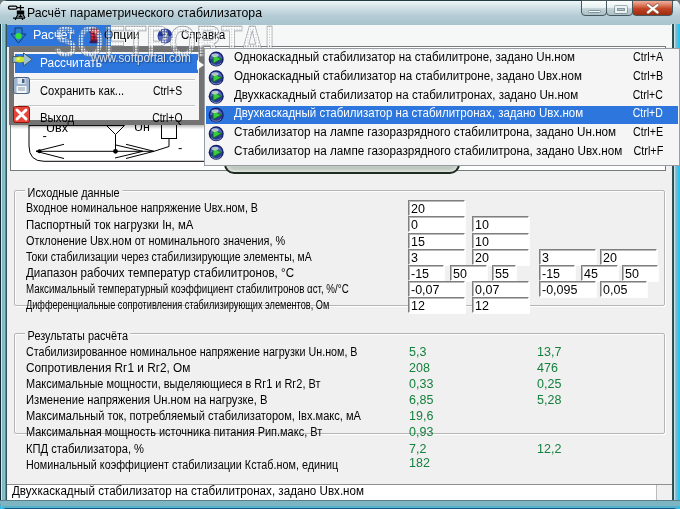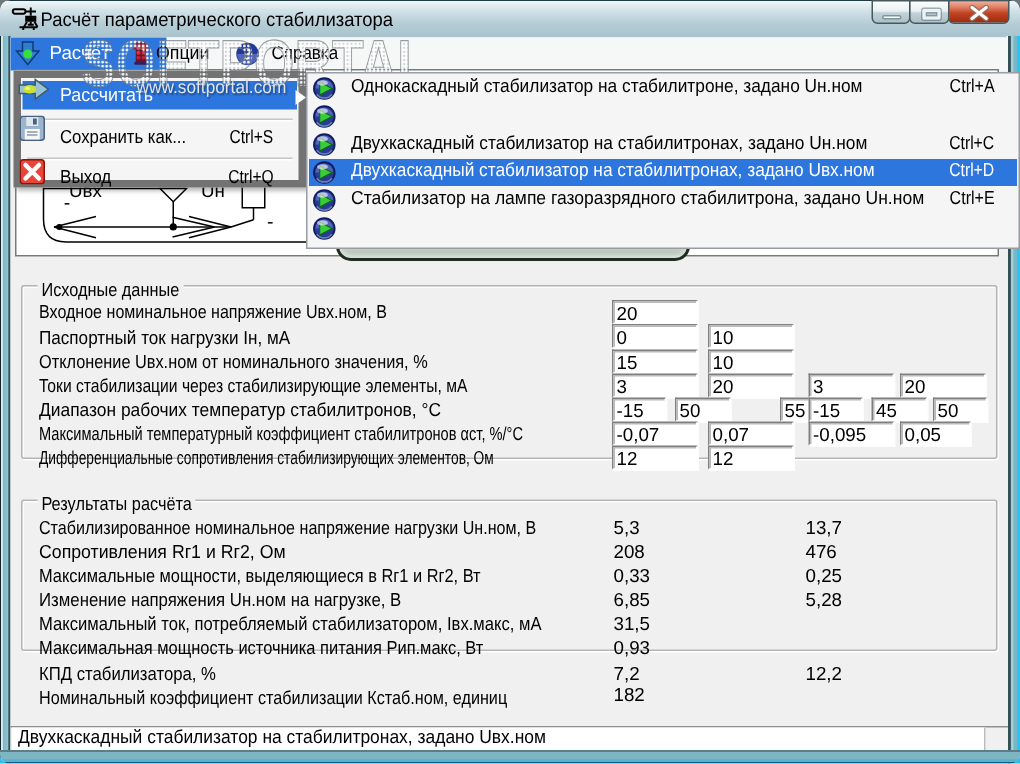--- a/index.html
+++ b/index.html
@@ -30,21 +30,21 @@
 #panel{position:absolute;left:10px;top:46px;width:656px;height:125px;background:#fff;border:1px solid #747c7e;box-sizing:border-box;}
 
 #sliver{position:absolute;left:224px;top:152px;width:236px;height:22px;border:2px solid #1d2b20;border-radius:10px;background:linear-gradient(180deg,#e9efe9 0,#ccd5cc 55%,#aab6aa 100%);box-sizing:border-box;box-shadow:inset 0 -2px 3px rgba(255,255,255,.65), inset 0 2px 3px rgba(40,55,45,.3);}
 
 .group{position:absolute;left:14px;width:651px;border:1px solid #b5b5b5;border-radius:2px;box-shadow:1px 1px 0 #fff, inset 1px 1px 0 #fdfdfd;box-sizing:border-box;}
 #g1{top:190px;height:116px;}
 #g2{top:333px;height:101px;}
 .legend{position:absolute;top:-5.5px;left:10px;background:#f0f0f0;padding:0 3px;font-size:12.5px;color:#000;white-space:pre;transform-origin:0 50%;}
 .lbl{position:absolute;left:11px;font-size:12.5px;color:#000;white-space:pre;transform-origin:0 50%;}
 .field{position:absolute;background:#fff;border:1px solid;border-color:#7f7f7f #fff #fff #7f7f7f;box-shadow:inset 1px 1px 0 #b9b9b9, 1px 1px 0 #fdfdfd;box-sizing:border-box;height:16px;font-size:12.5px;padding:1px 0 0 2px;white-space:pre;}
-.val{position:absolute;font-size:12.5px;color:#000000;transform-origin:0 50%;}
+.val{position:absolute;font-size:12.5px;color:#15803d;transform-origin:0 50%;}
 
 #statusline{position:absolute;left:7px;right:8px;top:484px;height:1px;background:#8f8f8f;}
 #statusbar{position:absolute;left:7.5px;top:485px;width:648px;height:15px;background:#fff;border-right:1px solid #bbb;}
 #statusbar span{position:absolute;left:4px;top:-1.2px;font-size:12.5px;color:#000;white-space:pre;transform-origin:0 50%;}
 
 #dropdown{position:absolute;left:9px;top:47px;width:195px;height:78px;background:#f5f5f5;border:5px solid #737373;box-shadow:2px 2px 3px rgba(0,0,0,.28);box-sizing:border-box;}
 #dd-hi{position:absolute;left:1px;top:2.2px;right:1px;height:18.5px;;background:#2c76dd;}
 .dd-txt{position:absolute;font-size:12.5px;white-space:pre;transform-origin:0 50%;}
 .dd-sc{position:absolute;font-size:12.5px;color:#000;transform-origin:100% 50%;}
 .sep{position:absolute;left:4px;right:4px;height:1px;background:#c6c6c6;box-shadow:0 1px 0 #fff;}
@@ -137,21 +137,21 @@
   <div class="field" style="left:408px;top:216.4px;width:57px">0</div>
   <div class="field" style="left:472px;top:216.4px;width:57px">10</div>
   <div class="field" style="left:408px;top:232.5px;width:57px">15</div>
   <div class="field" style="left:472px;top:232.5px;width:57px">10</div>
   <div class="field" style="left:408px;top:248.5px;width:57px">3</div>
   <div class="field" style="left:472px;top:248.5px;width:57px">20</div>
   <div class="field" style="left:539px;top:248.5px;width:57px">3</div>
   <div class="field" style="left:600px;top:248.5px;width:57px">20</div>
   <div class="field" style="left:408px;top:264.6px;width:36px">-15</div>
   <div class="field" style="left:450px;top:264.6px;width:37px">50</div>
-  <div class="field" style="left:520px;top:264.6px;width:24px">55</div>
+  <div class="field" style="left:492px;top:264.6px;width:24px">55</div>
   <div class="field" style="left:539px;top:264.6px;width:36px">-15</div>
   <div class="field" style="left:581px;top:264.6px;width:37px">45</div>
   <div class="field" style="left:622px;top:264.6px;width:36px">50</div>
   <div class="field" style="left:408px;top:280.6px;width:57px">-0,07</div>
   <div class="field" style="left:472px;top:280.6px;width:57px">0,07</div>
   <div class="field" style="left:539px;top:280.6px;width:57px">-0,095</div>
   <div class="field" style="left:600px;top:280.6px;width:47px">0,05</div>
   <div class="field" style="left:408px;top:296.7px;width:57px">12</div>
   <div class="field" style="left:472px;top:296.7px;width:57px">12</div>
 
@@ -166,21 +166,21 @@
     <div class="lbl" style="top:107.5px;transform:scaleX(0.8917)">КПД стабилизатора, %</div>
     <div class="lbl" style="top:123.6px;transform:scaleX(0.8626)">Номинальный коэффициент стабилизации Кстаб.ном, единиц</div>
     <div class="val" style="left:394px;top:10.9px">5,3</div>
         <div class="val" style="left:522px;top:10.9px">13,7</div>
     <div class="val" style="left:394px;top:27px">208</div>
         <div class="val" style="left:522px;top:27px">476</div>
     <div class="val" style="left:394px;top:43.1px">0,33</div>
         <div class="val" style="left:522px;top:43.1px">0,25</div>
     <div class="val" style="left:394px;top:59.2px">6,85</div>
         <div class="val" style="left:522px;top:59.2px">5,28</div>
-    <div class="val" style="left:394px;top:75.3px">31,5</div>
+    <div class="val" style="left:394px;top:75.3px">19,6</div>
     <div class="val" style="left:394px;top:91.4px">0,93</div>
     <div class="val" style="left:394px;top:107.5px">7,2</div>
         <div class="val" style="left:522px;top:107.5px">12,2</div>
     <div class="val" style="left:394px;top:122px">182</div>
   </div>
 
   <div id="statusline"></div>
   <div id="statusbar">
         <span style="transform:scaleX(0.93)">Двухкаскадный стабилизатор на стабилитронах, задано Uвх.ном</span>
       </div>
@@ -241,31 +241,39 @@
       </pattern>
     </defs>
     <text x="54" y="57" font-size="44" font-weight="bold" font-family="Liberation Sans" textLength="232" lengthAdjust="spacingAndGlyphs" fill="url(#hdots)" stroke="rgba(108,118,125,0.7)" stroke-width="0.75">SOFTPORTAL</text>
   </svg>
   <div id="wm-url" style="transform:scaleX(0.96)">www.softportal.com</div>
   <div id="submenu">
     <div class="sm-row" style="top:1px">
           <span class="sm-txt" style="transform:scaleX(0.9228)">Однокаскадный стабилизатор на стабилитроне, задано Uн.ном</span>
           <span class="sm-sc" style="transform:scaleX(0.8552)">Ctrl+A</span>
         </div>
+    <div class="sm-row" style="top:19.7px">
+          <span class="sm-txt" style="transform:scaleX(0.9265)">Однокаскадный стабилизатор на стабилитроне, задано Uвх.ном</span>
+          <span class="sm-sc" style="transform:scaleX(0.8552)">Ctrl+B</span>
+        </div>
     <div class="sm-row" style="top:38.4px">
           <span class="sm-txt" style="transform:scaleX(0.924)">Двухкаскадный стабилизатор на стабилитронах, задано Uн.ном</span>
           <span class="sm-sc" style="transform:scaleX(0.8384)">Ctrl+C</span>
         </div>
     <div class="sm-row" id="sm-hi" style="top:57px">
           <span class="sm-txt" style="transform:scaleX(0.9223)">Двухкаскадный стабилизатор на стабилитронах, задано Uвх.ном</span>
           <span class="sm-sc" style="transform:scaleX(0.8384)">Ctrl+D</span>
         </div>
     <div class="sm-row" style="top:75.7px">
           <span class="sm-txt" style="transform:scaleX(0.9342)">Стабилизатор на лампе газоразрядного стабилитрона, задано Uн.ном</span>
           <span class="sm-sc" style="transform:scaleX(0.8552)">Ctrl+E</span>
+        </div>
+    <div class="sm-row" style="top:94.4px">
+          <span class="sm-txt" style="transform:scaleX(0.9354)">Стабилизатор на лампе газоразрядного стабилитрона, задано Uвх.ном</span>
+          <span class="sm-sc" style="transform:scaleX(0.8727)">Ctrl+F</span>
         </div>
   </div>
   <svg class="abs" style="left:0;top:0;pointer-events:none" width="680" height="170" viewBox="0 0 680 170" id="smicons">
     <defs>
       <g id="playico">
         <circle cx="7.7" cy="7.7" r="7.5" fill="#101c64"></circle>
         <circle cx="7.7" cy="7.7" r="6.3" fill="#2a3b92"></circle>
         <path d="M1.8,7.7 a5.9,5.9 0 0 1 11.8,0 z" fill="#5468bc" opacity=".95"></path>
         <polygon points="4.6,3.3 12.9,7.7 4.6,12.1" fill="#38cc3e" stroke="#0d6a14" stroke-width="0.8"></polygon>
         <ellipse cx="6.5" cy="4" rx="3.6" ry="1.8" fill="rgba(255,255,255,0.6)"></ellipse>

